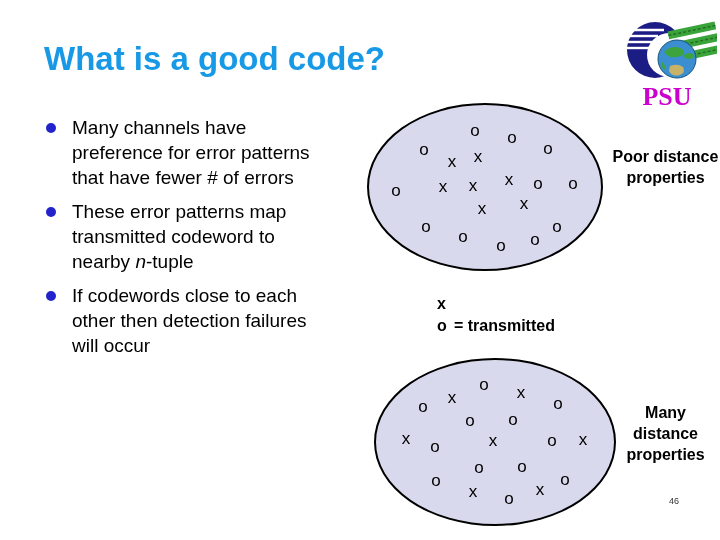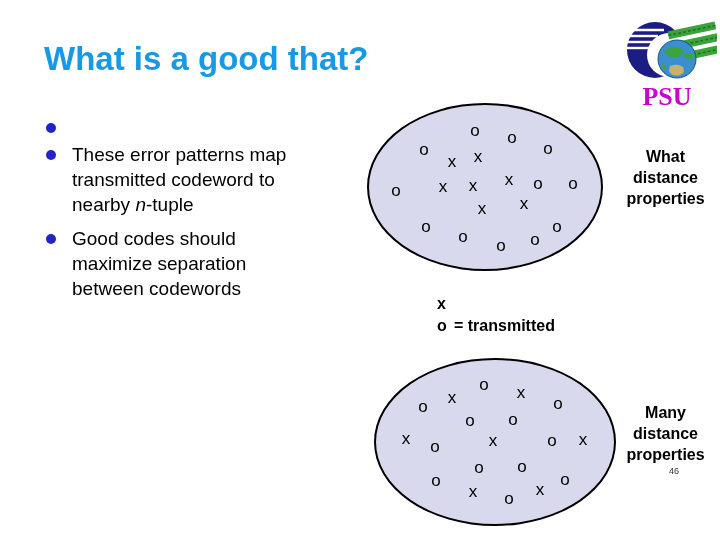--- a/index.html
+++ b/index.html
@@ -55,30 +55,30 @@
 
   
   .logo { position:absolute; left:612px; top:12px; width:105px; height:75px; }
   .psu-text {
     position:absolute; left:617px; top:82px; width:100px; text-align:center;
     font-family:"Liberation Serif", serif; font-weight:bold; font-size:26px;
     color:var(--psu-color,#cc00cc);
   }
 
   .page-number {
-    position:absolute; left:669px; top:466px;
+    position:absolute; left:669px; top:496px;
     font-size:9px; color:#333;
   }
 </style>
 </head>
 <body>
 
 <div class="slide">
 
-  <div class="title">What is a good that?</div>
+  <div class="title">What is a good code?</div>
 
   <div class="logo">
     <svg viewBox="0 0 105 75" width="105" height="75" aria-hidden="true">
 
       <circle cx="43" cy="38" r="28" fill="#1c1c85"></circle>
       <circle cx="57" cy="43" r="22" fill="#ffffff"></circle>
       <g stroke="#ffffff" stroke-width="2.4">
         <line x1="17" y1="18" x2="52" y2="18"></line>
         <line x1="15" y1="24" x2="46" y2="24"></line>
         <line x1="14" y1="30" x2="41" y2="30"></line>
@@ -101,32 +101,35 @@
       <path d="M58 54 q8 -3 13 1 q3 5 -3 8 q-8 2 -11 -4 z" fill="#c8b268"></path>
       <ellipse cx="77" cy="44" rx="5" ry="3" fill="#3da43d"></ellipse>
       <path d="M50 50 q4 3 3 8 q-4 -2 -3 -8 z" fill="#3da43d"></path>
     </svg>
   </div>
   <div class="psu-text">PSU</div>
 
   <div class="bullets">
     <div class="bullet-item">
       <span class="bullet-dot"></span>
+      <span class="bullet-text">Many channels have
+preference for error patterns
+that have fewer # of errors</span>
     </div>
     <div class="bullet-item">
       <span class="bullet-dot"></span>
       <span class="bullet-text"><span>These error patterns map
 transmitted codeword to
 nearby </span><span class="em">n</span><span>-tuple</span></span>
     </div>
     <div class="bullet-item">
       <span class="bullet-dot"></span>
-      <span class="bullet-text">Good codes should
-maximize separation
-between codewords</span>
+      <span class="bullet-text">If codewords close to each
+other then detection failures
+will occur</span>
     </div>
   </div>
 
   <div class="diagram">
     <div class="ellipse poor"></div>
     <div class="markers">
         <span class="marker" style="left: 475px; top: 130px;">o</span>
         <span class="marker" style="left: 512px; top: 137px;">o</span>
         <span class="marker" style="left: 424px; top: 149px;">o</span>
         <span class="marker" style="left: 548px; top: 148px;">o</span>
@@ -139,21 +142,21 @@
         <span class="marker" style="left: 538px; top: 183px;">o</span>
         <span class="marker" style="left: 573px; top: 183px;">o</span>
         <span class="marker" style="left: 482px; top: 208px;">x</span>
         <span class="marker" style="left: 524px; top: 203px;">x</span>
         <span class="marker" style="left: 426px; top: 226px;">o</span>
         <span class="marker" style="left: 463px; top: 236px;">o</span>
         <span class="marker" style="left: 501px; top: 245px;">o</span>
         <span class="marker" style="left: 535px; top: 239px;">o</span>
         <span class="marker" style="left: 557px; top: 226px;">o</span>
       </div>
-    <div class="caption poor">What distance properties</div>
+    <div class="caption poor">Poor distance properties</div>
   </div>
 
   <div class="legend">
     <div class="legend-row">
       <span class="legend-symbol">x</span>
     </div>
     <div class="legend-row">
       <span class="legend-symbol">o</span>
       <span>= transmitted</span>
     </div>

